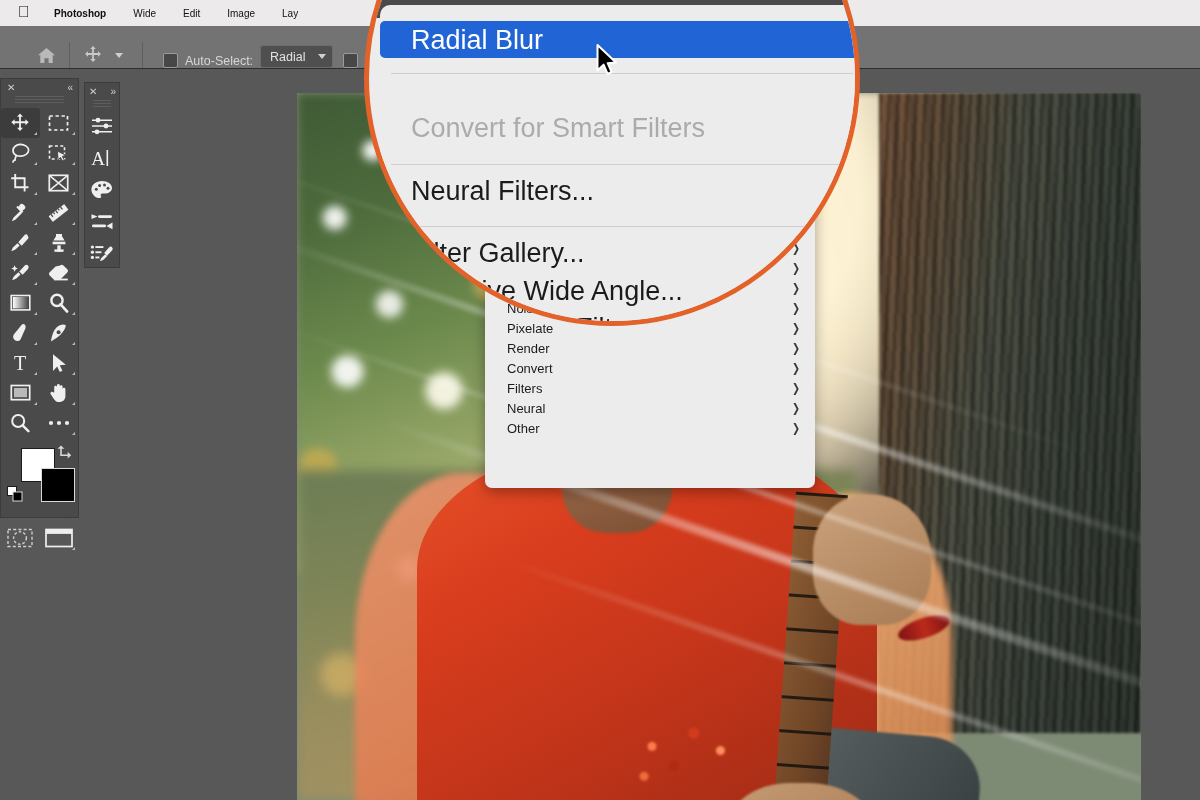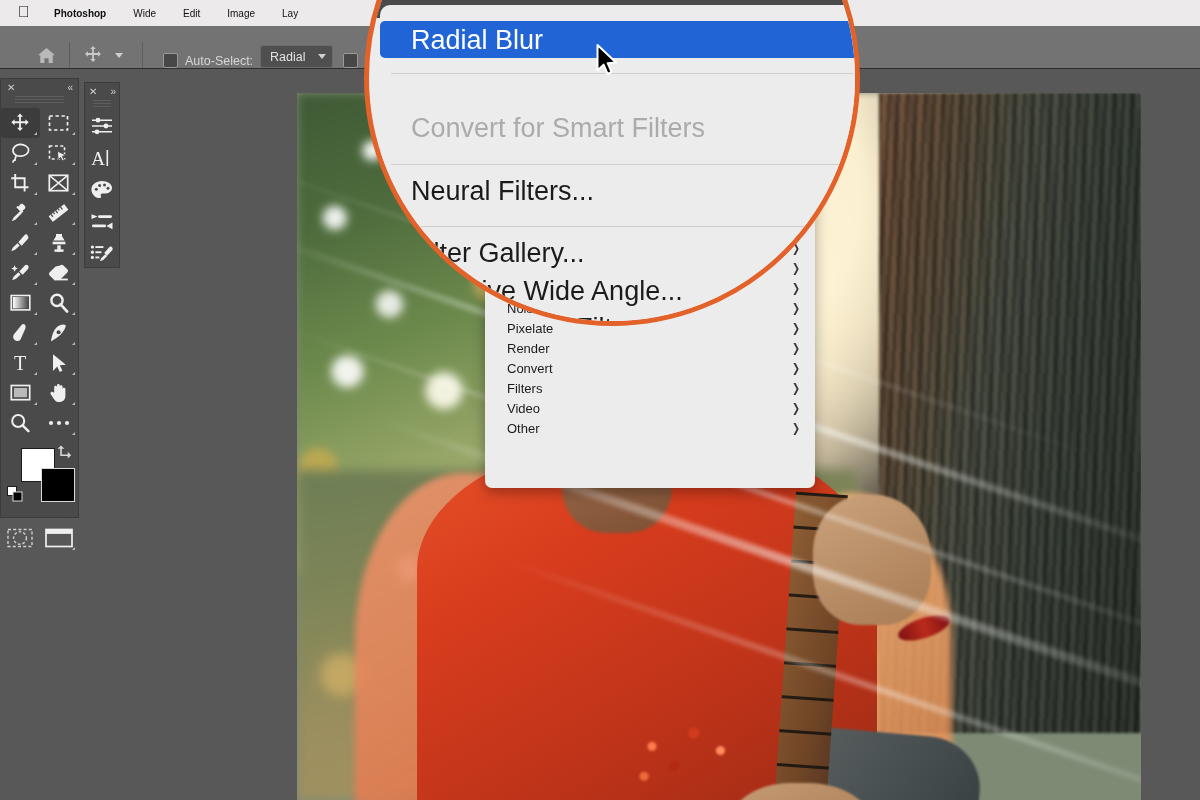--- a/index.html
+++ b/index.html
@@ -675,21 +675,21 @@
   </div>
   <div class="mrow">
     <span>Convert</span>
     <span class="sub">❯</span>
   </div>
   <div class="mrow">
     <span>Filters</span>
     <span class="sub">❯</span>
   </div>
   <div class="mrow">
-    <span>Video</span>
+    <span>Neural</span>
     <span class="sub">❯</span>
   </div>
   <div class="mrow">
     <span>Other</span>
     <span class="sub">❯</span>
   </div>
 </div>
 
 <div id="magnifier" class="abs">
   <div id="mag-inner">

